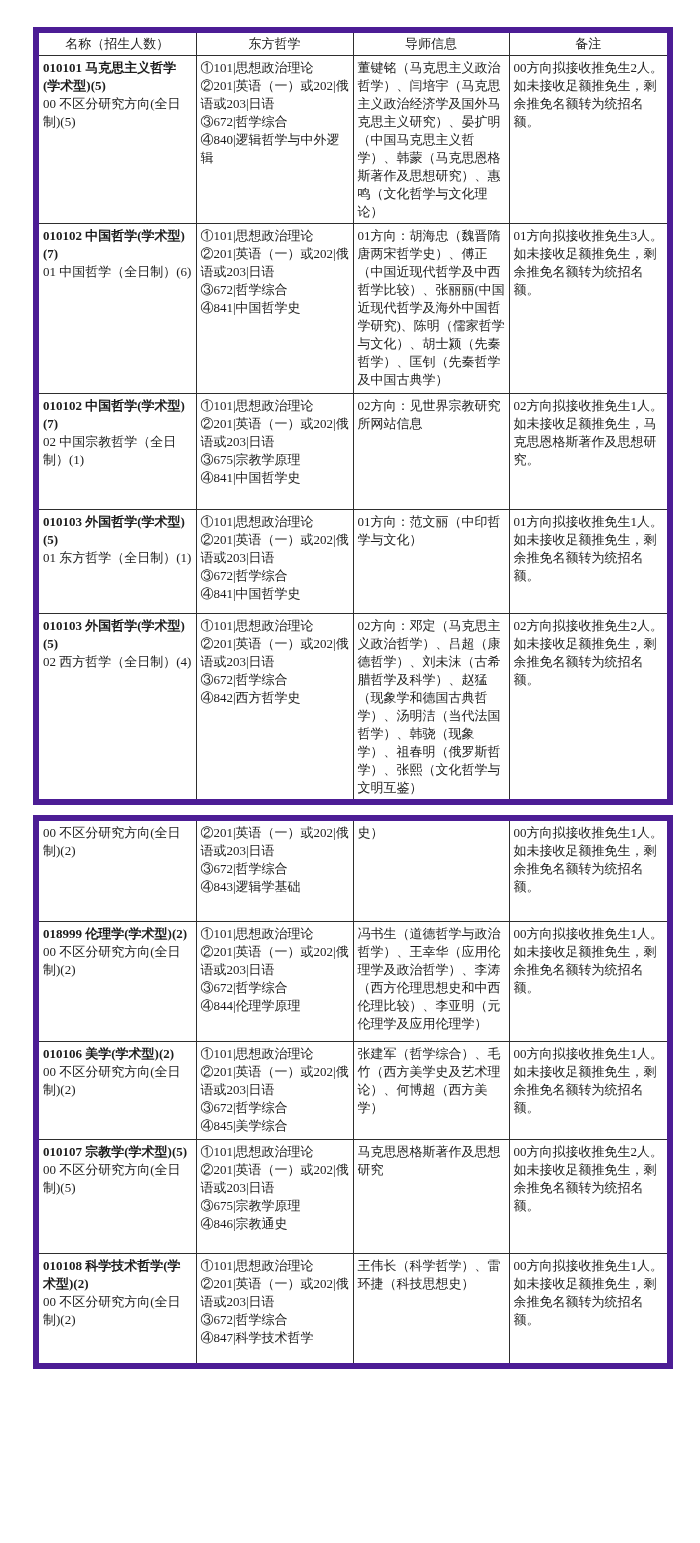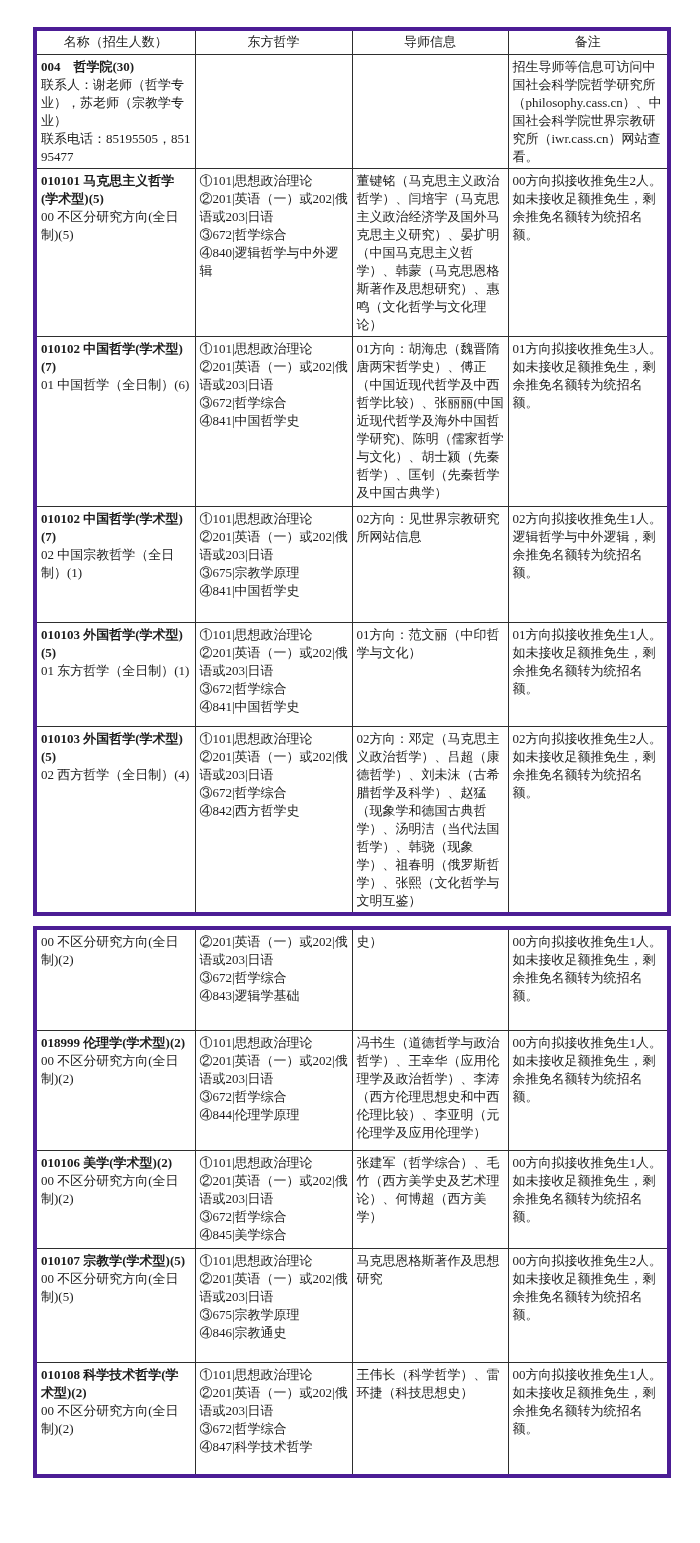--- a/index.html
+++ b/index.html
@@ -14,21 +14,21 @@
     position: relative;
     width: 700px;
     min-height: 1543px;
     background: #ffffff;
   }
   .doc-table {
     border-collapse: collapse;
     table-layout: fixed;
     width: 634px;
     margin-left: 33px;
-    border: 4px solid #4c1d95;
+    border: 6px solid #4c1d95;
   }
   .seg-a { padding-top: 0; }
   table.seg-a { margin-top: 27px; }
   table.seg-b { margin-top: 10px; }
   .doc-table th, .doc-table td {
     border: 1px solid #2e2e2e;
     font-size: 13px;
     line-height: 18px;
     padding: 3px 3px 2px 4px;
     vertical-align: top;
@@ -61,34 +61,20 @@
         <col class="col-note">
     </colgroup>
     <tbody>
         <tr style="height:25px">
       <th>名称（招生人数）</th>
       <th>东方哲学</th>
       <th>导师信息</th>
       <th>备注</th>
     </tr>
 
-    <tr style="height:108px">
-      <td>
-        <div class="cell-title">004　哲学院(30)</div>
-        <div>
-              <div>联系人：谢老师（哲学专业），苏老师（宗教学专业）</div>
-              <div>联系电话：85195505，85195477</div>
-            </div>
-      </td>
-      <td>
-        <div></div>
-      </td>
-      <td></td>
-      <td class="notes-cell">招生导师等信息可访问中国社会科学院哲学研究所（philosophy.cass.cn）、中国社会科学院世界宗教研究所（iwr.cass.cn）网站查看。</td>
-    </tr>
 
     <tr style="height:162px">
       <td>
         <div class="cell-title">010101 马克思主义哲学(学术型)(5)</div>
         <div>
               <div>00 不区分研究方向(全日制)(5)</div>
             </div>
       </td>
       <td>
         <div>
@@ -130,21 +116,21 @@
       </td>
       <td>
         <div>
               <div>①101|思想政治理论</div>
               <div>②201|英语（一）或202|俄语或203|日语</div>
               <div>③675|宗教学原理</div>
               <div>④841|中国哲学史</div>
             </div>
       </td>
       <td>02方向：见世界宗教研究所网站信息</td>
-      <td class="notes-cell">02方向拟接收推免生1人。逻辑哲学与中外逻辑，剩余推免名额转为统招名额。</td>
+      <td class="notes-cell">02方向拟接收推免生1人。如未接收足额推免生，马克思恩格斯著作及思想研究。</td>
     </tr>
 
     <tr style="height:104px">
       <td>
         <div class="cell-title">010103 外国哲学(学术型)(5)</div>
         <div>
               <div>01 东方哲学（全日制）(1)</div>
             </div>
       </td>
       <td>

